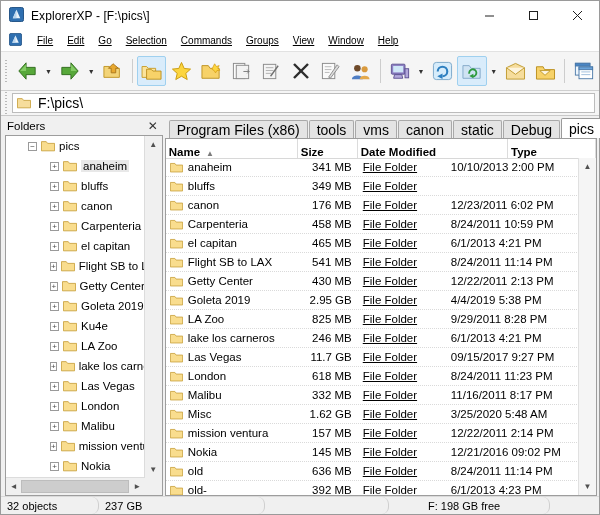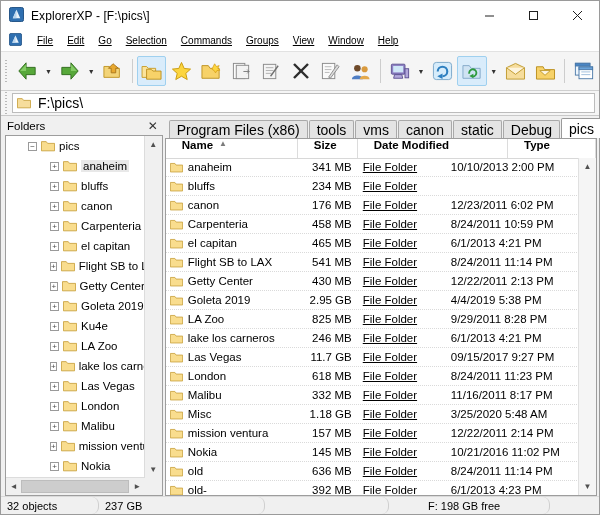--- a/index.html
+++ b/index.html
@@ -97,22 +97,22 @@
          border:1px solid #a0a0a0;display:flex;align-items:center;justify-content:center;
          font-size:7px;color:#333;box-sizing:border-box;}
   .tabclose{width:16px;height:16px;margin-left:4px;background:#d62b2b;
             border:1px solid #8e1b1b;color:#fff;font-size:11px;font-weight:bold;
             display:flex;align-items:center;justify-content:center;box-sizing:border-box;}
 
   .listbox{flex:1 1 auto;background:#fff;border:1px solid #9d9d9d;position:relative;
            overflow:hidden;box-sizing:border-box;}
   .colhdr{height:19px;display:flex;background:#ffffff;border-bottom:1px solid #d8d8d8;
           font-size:11.5px;font-weight:bold;align-items:center;}
-  .colhdr .c{height:19px;display:flex;align-items:flex-start;box-sizing:border-box;
-             border-right:1px solid #dcdcdc;padding-left:16px;overflow:hidden;}
+  .colhdr .c{height:19px;display:flex;align-items:flex-end;box-sizing:border-box;
+             border-right:1px solid #dcdcdc;padding-left:3px;overflow:hidden;}
   .sortarrow{margin-left:6px;font-size:8px;color:#7b7b7b;}
   .c-name{width:132px;}
   .c-size{width:60px;}
   .c-type{width:88px;}
   .c-date{flex:1;border-right:none;}
 
   .rows{position:absolute;left:0;right:17px;top:19px;bottom:0;overflow:hidden;}
   .frow{height:19px;display:flex;align-items:center;font-size:11.5px;
         border-bottom:1px dotted #dadada;box-sizing:border-box;}
   .frow .cell{height:18px;display:flex;align-items:center;overflow:hidden;
@@ -581,21 +581,21 @@
             </div>
             <div class="frow">
               <span class="cell cell-name">
                 <span class="folderico" style="display:flex">
                   <svg width="13" height="11" viewBox="0 0 16 13">
                     <path d="M0.5 1.5 L0.5 12 L15.5 12 L15.5 3.5 L7.5 3.5 L6 1.5 Z" fill="#f9dd8e" stroke="#c8a03c"></path>
                   </svg>
                 </span>
                 <span>bluffs</span>
               </span>
-              <span class="cell cell-size">234 MB</span>
+              <span class="cell cell-size">349 MB</span>
               <span class="cell cell-type">File Folder</span>
             </div>
             <div class="frow">
               <span class="cell cell-name">
                 <span class="folderico" style="display:flex">
                   <svg width="13" height="11" viewBox="0 0 16 13">
                     <path d="M0.5 1.5 L0.5 12 L15.5 12 L15.5 3.5 L7.5 3.5 L6 1.5 Z" fill="#f9dd8e" stroke="#c8a03c"></path>
                   </svg>
                 </span>
                 <span>canon</span>
@@ -736,21 +736,21 @@
             </div>
             <div class="frow">
               <span class="cell cell-name">
                 <span class="folderico" style="display:flex">
                   <svg width="13" height="11" viewBox="0 0 16 13">
                     <path d="M0.5 1.5 L0.5 12 L15.5 12 L15.5 3.5 L7.5 3.5 L6 1.5 Z" fill="#f9dd8e" stroke="#c8a03c"></path>
                   </svg>
                 </span>
                 <span>Misc</span>
               </span>
-              <span class="cell cell-size">1.18 GB</span>
+              <span class="cell cell-size">1.62 GB</span>
               <span class="cell cell-type">File Folder</span>
               <span class="cell cell-date">3/25/2020 5:48 AM</span>
             </div>
             <div class="frow">
               <span class="cell cell-name">
                 <span class="folderico" style="display:flex">
                   <svg width="13" height="11" viewBox="0 0 16 13">
                     <path d="M0.5 1.5 L0.5 12 L15.5 12 L15.5 3.5 L7.5 3.5 L6 1.5 Z" fill="#f9dd8e" stroke="#c8a03c"></path>
                   </svg>
                 </span>
@@ -764,21 +764,21 @@
               <span class="cell cell-name">
                 <span class="folderico" style="display:flex">
                   <svg width="13" height="11" viewBox="0 0 16 13">
                     <path d="M0.5 1.5 L0.5 12 L15.5 12 L15.5 3.5 L7.5 3.5 L6 1.5 Z" fill="#f9dd8e" stroke="#c8a03c"></path>
                   </svg>
                 </span>
                 <span>Nokia</span>
               </span>
               <span class="cell cell-size">145 MB</span>
               <span class="cell cell-type">File Folder</span>
-              <span class="cell cell-date">10/21/2016 11:02 PM</span>
+              <span class="cell cell-date">12/21/2016 09:02 PM</span>
             </div>
             <div class="frow">
               <span class="cell cell-name">
                 <span class="folderico" style="display:flex">
                   <svg width="13" height="11" viewBox="0 0 16 13">
                     <path d="M0.5 1.5 L0.5 12 L15.5 12 L15.5 3.5 L7.5 3.5 L6 1.5 Z" fill="#f9dd8e" stroke="#c8a03c"></path>
                   </svg>
                 </span>
                 <span>old</span>
               </span>

